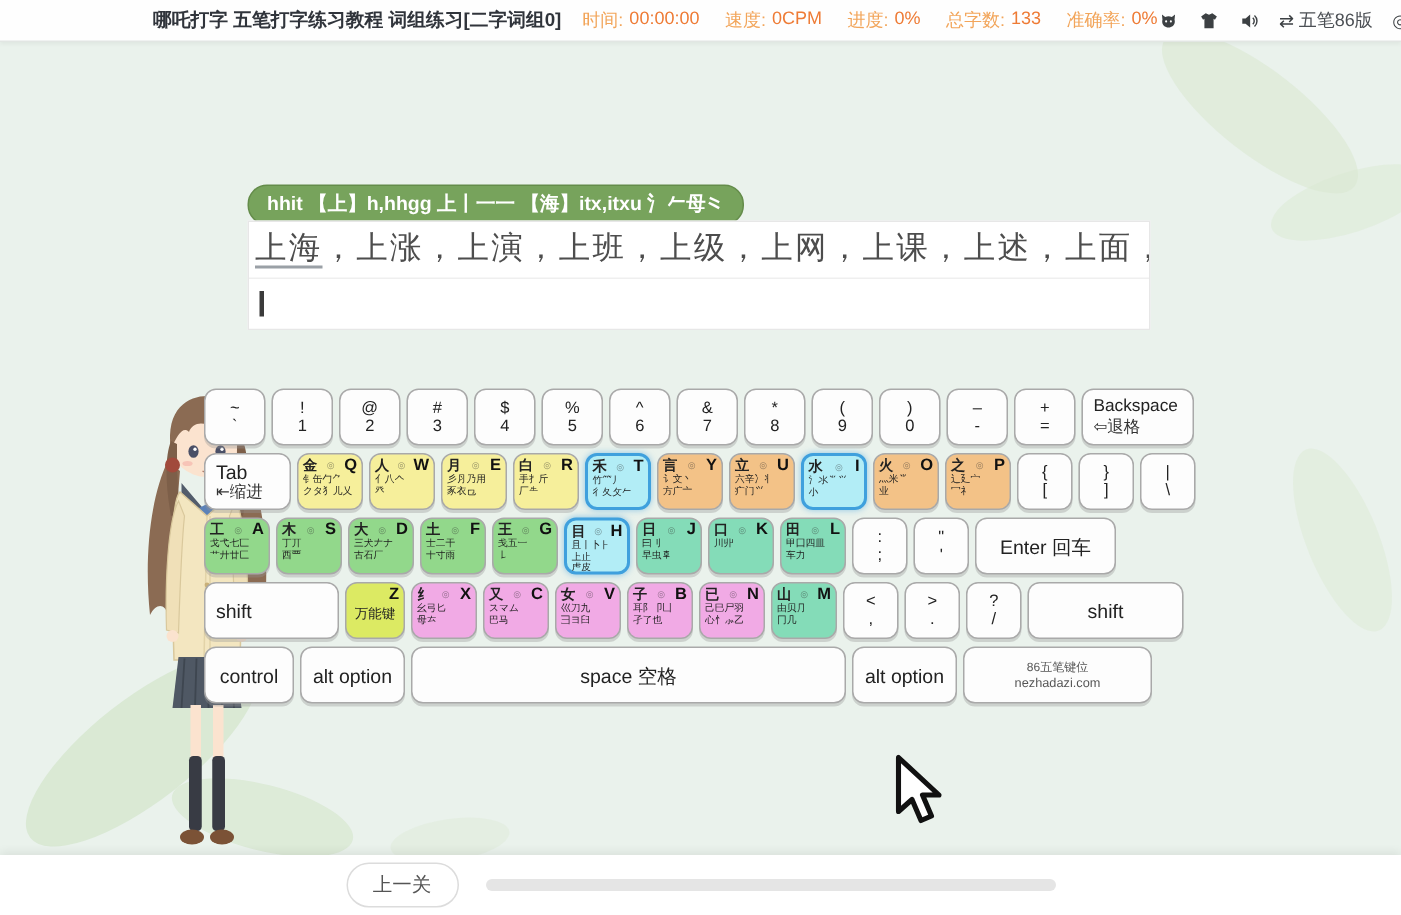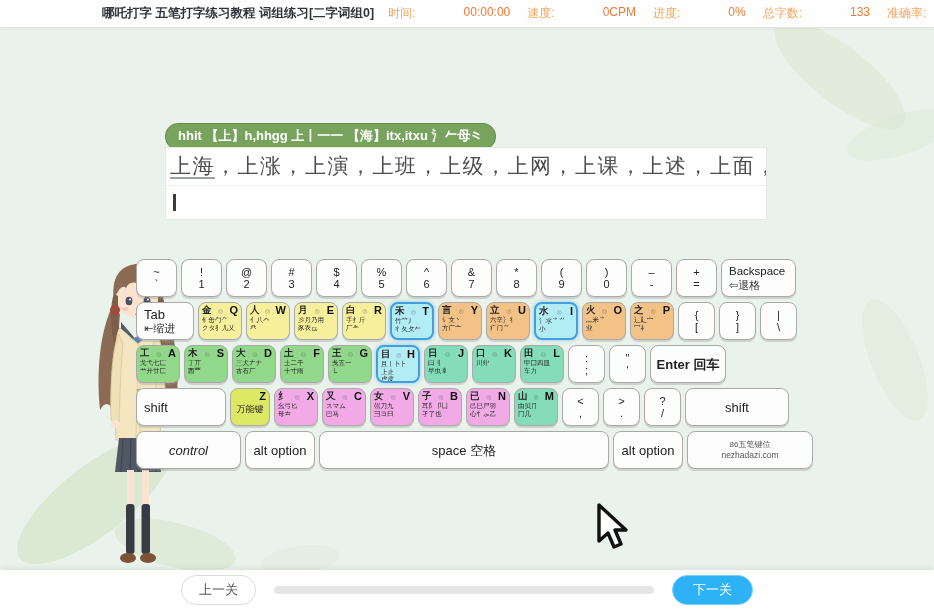--- a/index.html
+++ b/index.html
@@ -9,21 +9,21 @@
   
   .topbar{position:absolute;left:0;top:0;width:934px;height:28px;background:#fefefe;
           border-bottom:1px solid #e2e6e3;box-shadow:0 1px 3px rgba(0,0,0,.05);
           display:flex;align-items:center;z-index:10;box-sizing:border-box;}
   .hamburger{margin-left:86px;width:14px;display:flex;flex-direction:column;gap:2px;cursor:pointer;}
   .hamburger i{height:2px;background:#9aa0a6;border-radius:1px;}
   .title{margin-left:16px;font-size:12.5px;font-weight:700;color:#30343b;white-space:nowrap;}
   .stats{display:flex;align-items:center;gap:17px;margin-left:14px;white-space:nowrap;}
   .stat{display:flex;gap:4px;font-size:12px;}
   .stat .lb{color:#f2a55a;}
-  .stat .vl{color:#ee7b35;margin-left:44px;}
+  .stat .vl{color:#ee7b35;}
   .actions{display:flex;align-items:center;gap:13px;margin-left:auto;margin-right:10px;white-space:nowrap;}
   .act{display:flex;align-items:center;gap:3px;font-size:12px;color:#4b4f54;cursor:pointer;}
   .act .glyph{font-size:12px;color:#3c4043;}
   .icon-svg{width:14px;height:14px;display:block;}
   
   .bg-leaves{position:absolute;left:0;top:0;z-index:0;}
   
   .hint-pill{position:absolute;left:165px;top:123px;z-index:3;background:#77a35c;
              border:1px solid #648c4a;border-radius:13px;color:#fff;font-weight:700;
              font-size:13px;padding:3px 12px 4px;white-space:nowrap;}
@@ -499,21 +499,21 @@
         </div>
       </div>
       <div class="key sym" style="width: 37px;">
         <span class="st">:</span>
         <span class="sb">;</span>
       </div>
       <div class="key sym" style="width: 37px;">
         <span class="st">"</span>
         <span class="sb">'</span>
       </div>
-      <div class="key func" style="width: 76px; font-weight: bold;">
+      <div class="key func" style="width: 94px;">
         <span class="fl">Enter 回车</span>
       </div>
     </div>
     <div class="kb-row">
       <div class="key func left" style="width: 90px;">
         <span class="fl">shift</span>
       </div>
       <div class="key zkey c-lime" style="width: 40px; display: flex; flex-direction: column; align-items: stretch; justify-content: flex-start; padding: 1px 3px;">
         <div class="lh">
           <span class="main"></span>
@@ -597,21 +597,21 @@
       </div>
       <div class="key sym" style="width: 37px;">
         <span class="st">?</span>
         <span class="sb">/</span>
       </div>
       <div class="key func" style="width: 104px;">
         <span class="fl">shift</span>
       </div>
     </div>
     <div class="kb-row">
-      <div class="key func" style="width: 105px; font-style: italic;">
+      <div class="key func" style="width: 60px;">
         <span class="fl">control</span>
       </div>
       <div class="key func" style="width: 70px;">
         <span class="fl">alt option</span>
       </div>
       <div class="key func" style="width: 290px;">
         <span class="fl">space 空格</span>
       </div>
       <div class="key func" style="width: 70px;">
         <span class="fl">alt option</span>
@@ -625,14 +625,13 @@
 
 <svg class="cursor" width="36" height="48" viewBox="0 0 36 48">
   <path d="M4 2 L4 38 L13 30 L19 44 L26 41 L20 27 L31 27 Z" fill="#fff" stroke="#111" stroke-width="3.4" stroke-linejoin="round"></path>
 </svg>
 
 <div class="footer">
   <button class="btn-prev">上一关</button>
   <div class="progress">
       <div class="fill" style="width: 0%;"></div>
     </div>
-  <button class="btn-next">下一关</button>
 </div>
 
 </body></html>

